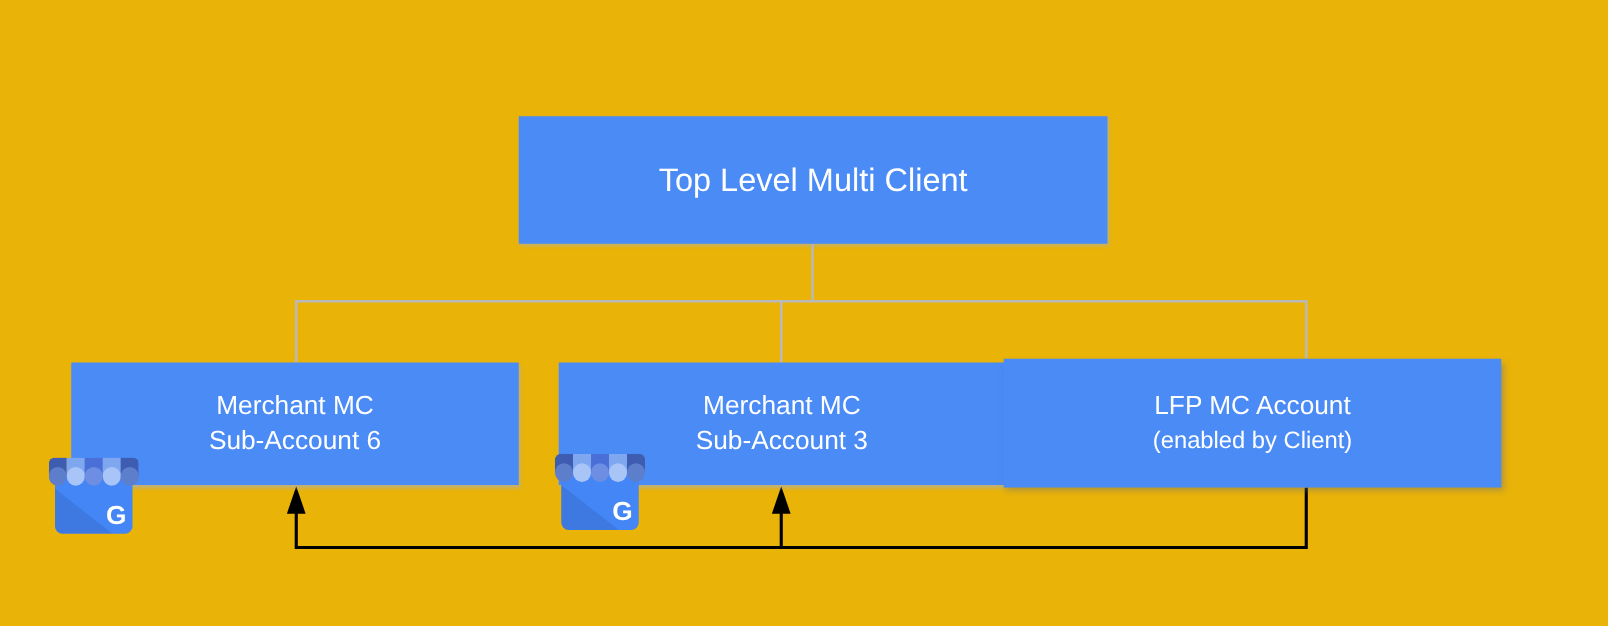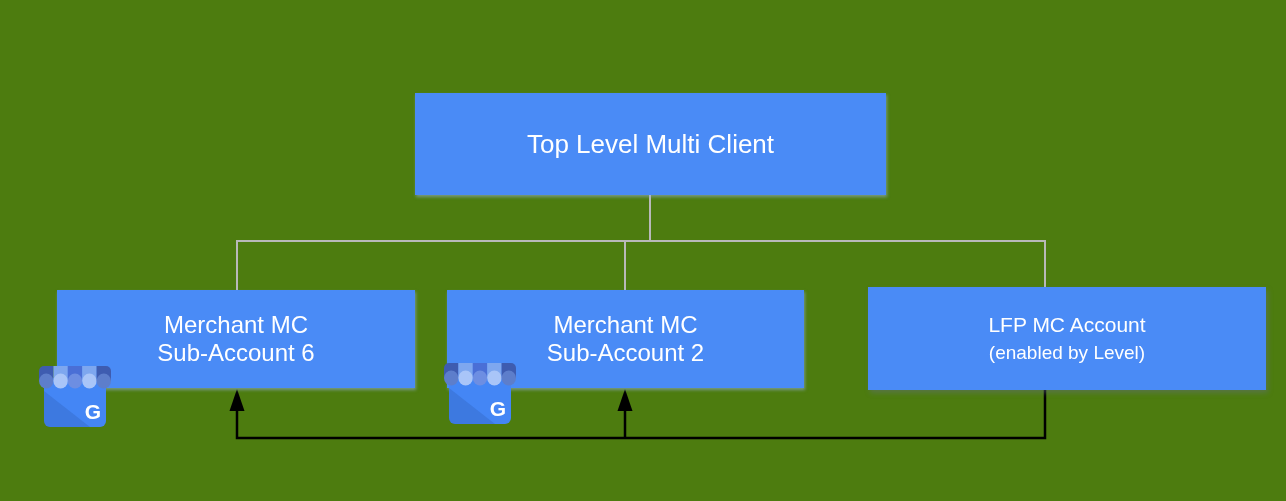--- a/index.html
+++ b/index.html
@@ -3,21 +3,21 @@
 <meta charset="utf-8">
 <style>
   * { margin: 0; padding: 0; box-sizing: border-box; }
   html, body { background: #ffffff; }
   body { font-family: "Liberation Sans", sans-serif; }
 
   .canvas {
     position: relative;
     width: 1286px;
     height: 501px;
-    background: #4d7c0f;
+    background: #eab308;
     overflow: hidden;
   }
 
   .connectors {
     position: absolute;
     left: 0; top: 0;
     width: 1286px; height: 501px;
   }
 
   .node {
@@ -30,24 +30,24 @@
     color: #ffffff;
     box-shadow: 1px 2px 3px rgba(153, 176, 226, 0.55);
   }
   .node--mca {
     left: 415px; top: 93px; width: 471px; height: 102px;
     font-size: 26px; line-height: 40px;
   }
   .node--sub1 { left: 57px;  top: 290px; width: 358px; height: 98px; }
   .node--sub2 { left: 447px; top: 290px; width: 357px; height: 98px; }
   .node--sub1, .node--sub2 {
-    font-size: 24px; line-height: 28px;
+    font-size: 21px; line-height: 28px;
   }
   .node--lfp {
-    left: 868px; top: 287px; width: 398px; height: 103px;
+    left: 803px; top: 287px; width: 398px; height: 103px;
     font-size: 21px; line-height: 28px;
     box-shadow: 2px 3px 5px rgba(100, 110, 130, 0.45);
   }
   .node--lfp .node-line--small { font-size: 19px; }
 
   .biz-icon { position: absolute; }
   .biz-icon--one { left: 39px;  top: 366px; }
   .biz-icon--two { left: 444px; top: 363px; }
 </style>
 </head>
@@ -66,26 +66,26 @@
     <div class="node-line">Top Level Multi Client</div>
   </div>
 
   <div class="node node--sub1" style="background-color: rgb(74, 139, 246);">
     <div class="node-line">Merchant MC</div>
     <div class="node-line">Sub-Account 6</div>
   </div>
 
   <div class="node node--sub2" style="background-color: rgb(74, 139, 246);">
     <div class="node-line">Merchant MC</div>
-    <div class="node-line">Sub-Account 2</div>
+    <div class="node-line">Sub-Account 3</div>
   </div>
 
   <div class="node node--lfp" style="background-color: rgb(74, 139, 246);">
     <div class="node-line">LFP MC Account</div>
-    <div class="node-line node-line--small">(enabled by Level)</div>
+    <div class="node-line node-line--small">(enabled by Client)</div>
   </div>
 
   <svg class="biz-icon biz-icon--one" width="72" height="62" viewBox="0 0 72 62">
     <defs>
       <clipPath id="body-clip-1">
           <rect x="5" y="12" width="62" height="49" rx="6"></rect>
         </clipPath>
       <clipPath id="awn-clip-1">
           <rect x="0" y="0" width="72" height="24" rx="5"></rect>
         </clipPath>

